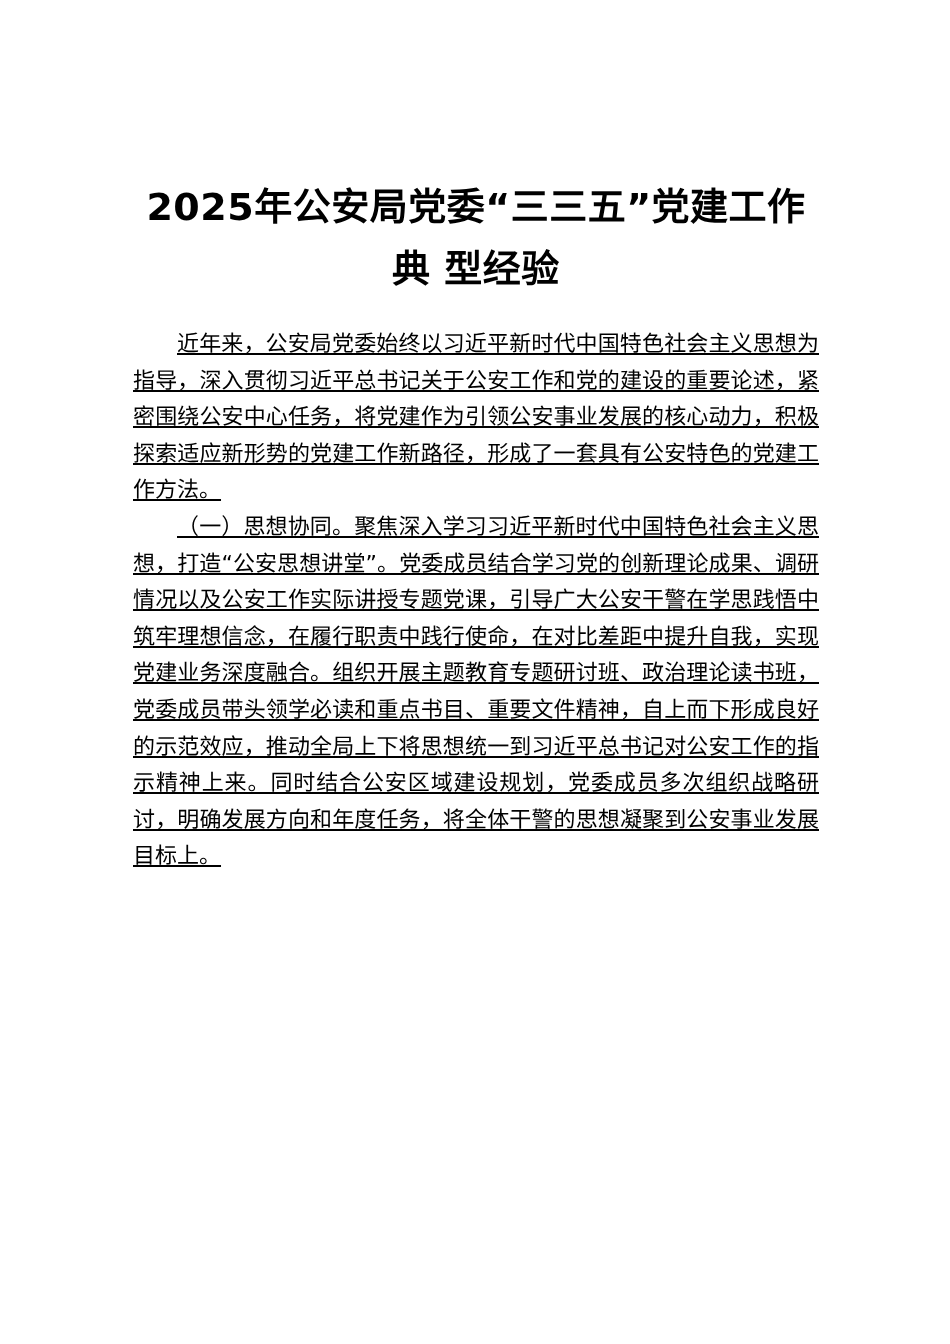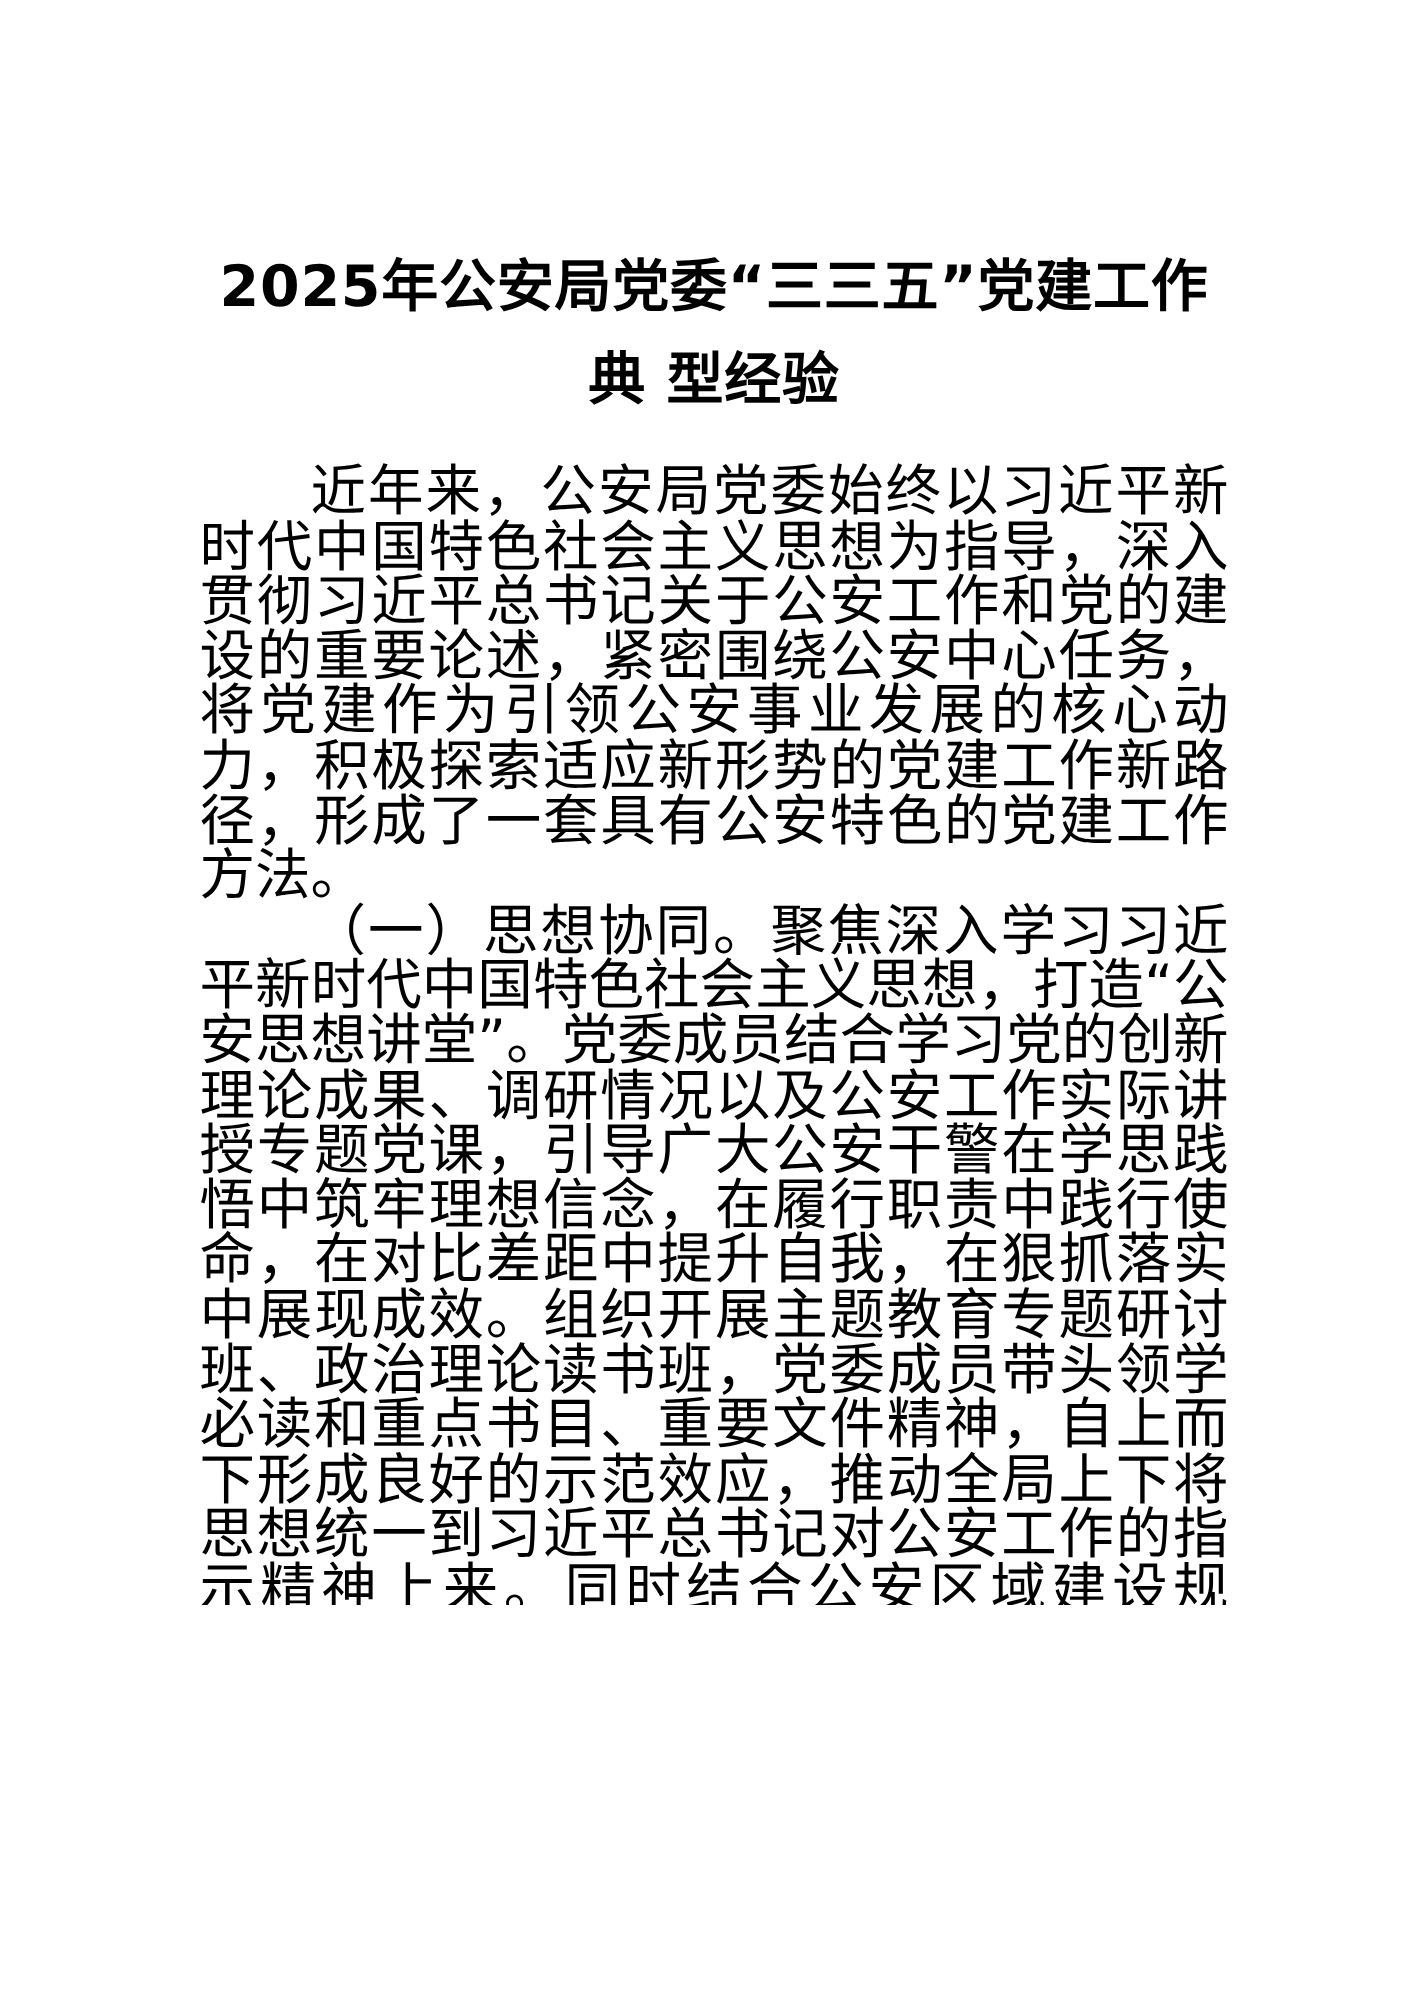--- a/index.html
+++ b/index.html
@@ -9,21 +9,21 @@
     background: #ffffff;
   }
   body {
     font-family: "DejaVu Sans", "Liberation Sans", sans-serif;
     color: #000000;
   }
   .page {
     position: relative;
     width: 950px;
     height: 1070px;
-    margin: 0 auto;
+    margin: 16px auto;
     background: #ffffff;
     overflow: hidden;
     box-sizing: border-box;
   }
   .content {
     position: absolute;
     left: 133px;
     top: 160px;
     width: 686px;
   }
@@ -31,27 +31,28 @@
     font-size: 38px;
     font-weight: 700;
     line-height: 62px;
     text-align: center;
     letter-spacing: 0.5px;
     margin: 0 0 26px 0;
     padding: 0 4px;
     word-break: break-all;
   }
   .body-text {
-    font-size: 37px;
+    font-size: 22px;
     line-height: 36.6px;
     text-align: justify;
     text-justify: inter-ideograph;
     word-break: break-all;
     margin: 0;
     letter-spacing: 0px;
+    text-decoration: underline;
   }
   .para {
     text-indent: 2em;
   }
   .heading {
     text-indent: 2em;
   }
   .page-number {
     position: absolute;
     left: 0;
@@ -72,20 +73,20 @@
   <div class="content">
 
     <h1 class="doc-title">
       <span>2025年公安局党委“三三五”党建工作典</span>
       <span>型经验</span>
     </h1>
 
     <p class="body-text para">近年来，公安局党委始终以习近平新时代中国特色社会主义思想为指导，深入贯彻习近平总书记关于公安工作和党的建设的重要论述，紧密围绕公安中心任务，将党建作为引领公安事业发展的核心动力，积极探索适应新形势的党建工作新路径，形成了一套具有公安特色的党建工作方法。</p>
 
 
-    <p class="body-text para">（一）思想协同。聚焦深入学习习近平新时代中国特色社会主义思想，打造“公安思想讲堂”。党委成员结合学习党的创新理论成果、调研情况以及公安工作实际讲授专题党课，引导广大公安干警在学思践悟中筑牢理想信念，在履行职责中践行使命，在对比差距中提升自我，在狠抓落实中展现成效。组织开展主题教育专题研讨班、政治理论读书班，党委成员带头领学必读和重点书目、重要文件精神，自上而下形成良好的示范效应，推动全局上下将思想统一到习近平总书记对公安工作的指示精神上来。同时结合公安区域建设规划，党委成员多次组织战略研讨，明确发展方向和年度任务，将全体干警的思想凝聚到公安事业发展目标上。</p>
+    <p class="body-text para">（一）思想协同。聚焦深入学习习近平新时代中国特色社会主义思想，打造“公安思想讲堂”。党委成员结合学习党的创新理论成果、调研情况以及公安工作实际讲授专题党课，引导广大公安干警在学思践悟中筑牢理想信念，在履行职责中践行使命，在对比差距中提升自我，实现党建业务深度融合。组织开展主题教育专题研讨班、政治理论读书班，党委成员带头领学必读和重点书目、重要文件精神，自上而下形成良好的示范效应，推动全局上下将思想统一到习近平总书记对公安工作的指示精神上来。同时结合公安区域建设规划，党委成员多次组织战略研讨，明确发展方向和年度任务，将全体干警的思想凝聚到公安事业发展目标上。</p>
 
 
   </div>
 
   <div class="page-number">1</div>
 
 </div>
 
 </body></html>

